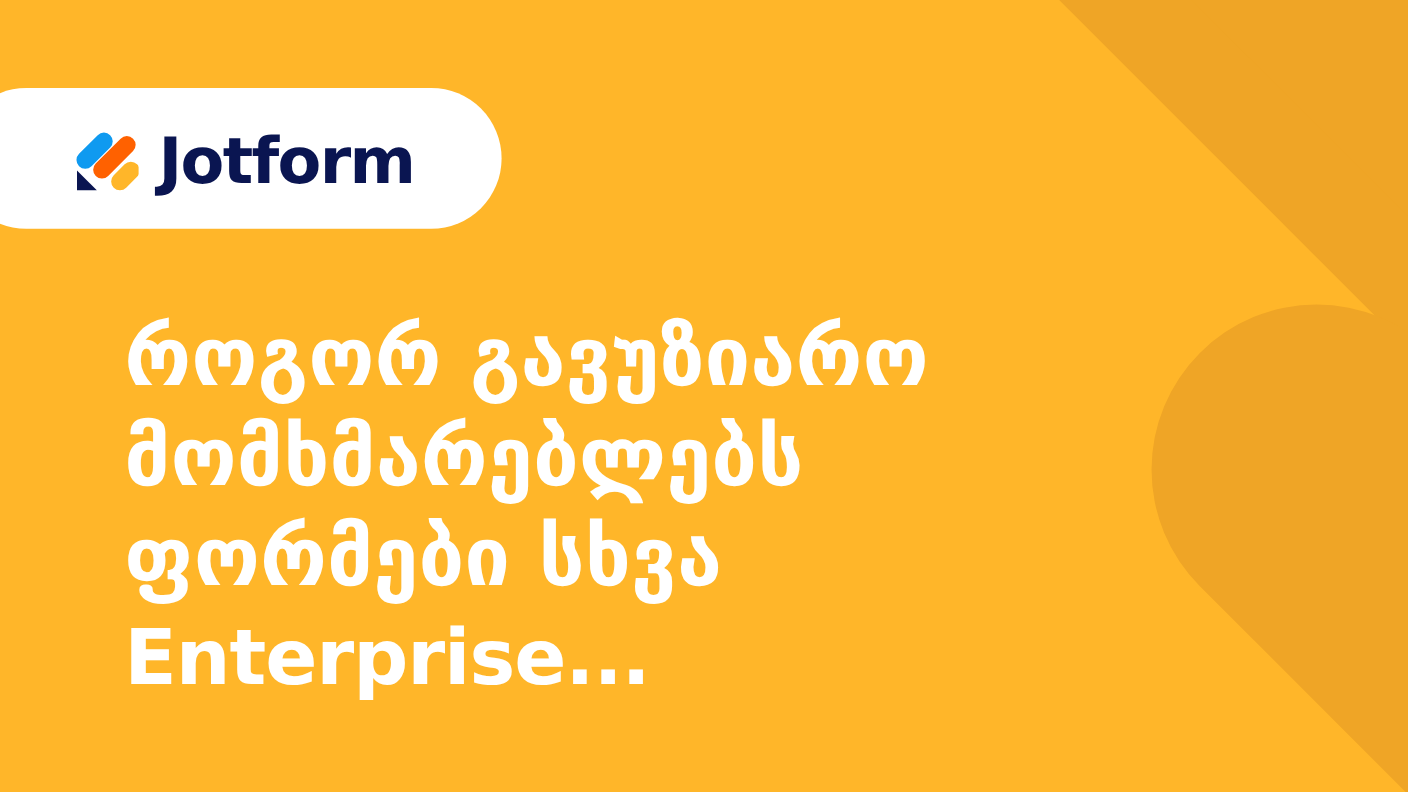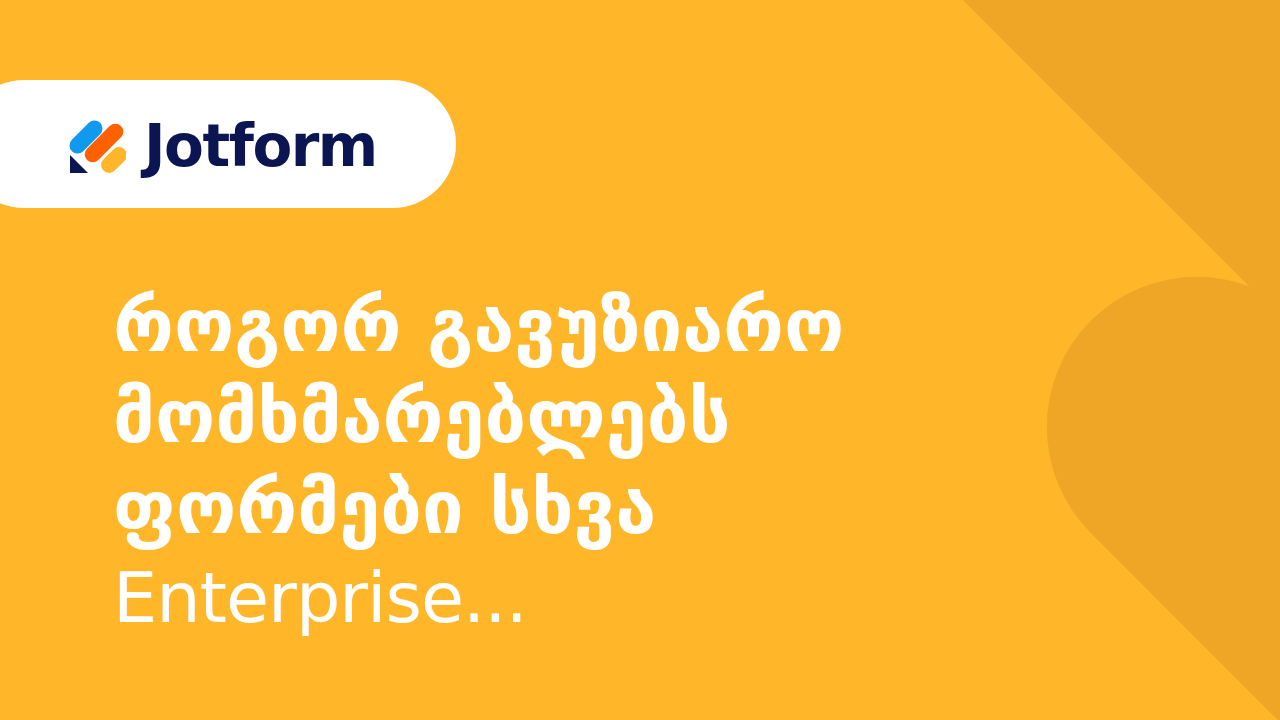--- a/index.html
+++ b/index.html
@@ -114,21 +114,21 @@
     font-family: "DejaVu Sans", "Liberation Sans", sans-serif;
     font-size: 74px;
     font-weight: 600;
     line-height: 91px;
     white-space: nowrap;
     letter-spacing: 0px;
   }
 
   #headline .line.latin {
     font-size: 70px;
-    font-weight: 400;
+    font-weight: 700;
     letter-spacing: -1px;
   }
 </style>
 </head>
 <body>
 
 <div id="card">
 
   <div class="deco-layer">
     <div class="capsule c1"></div>

